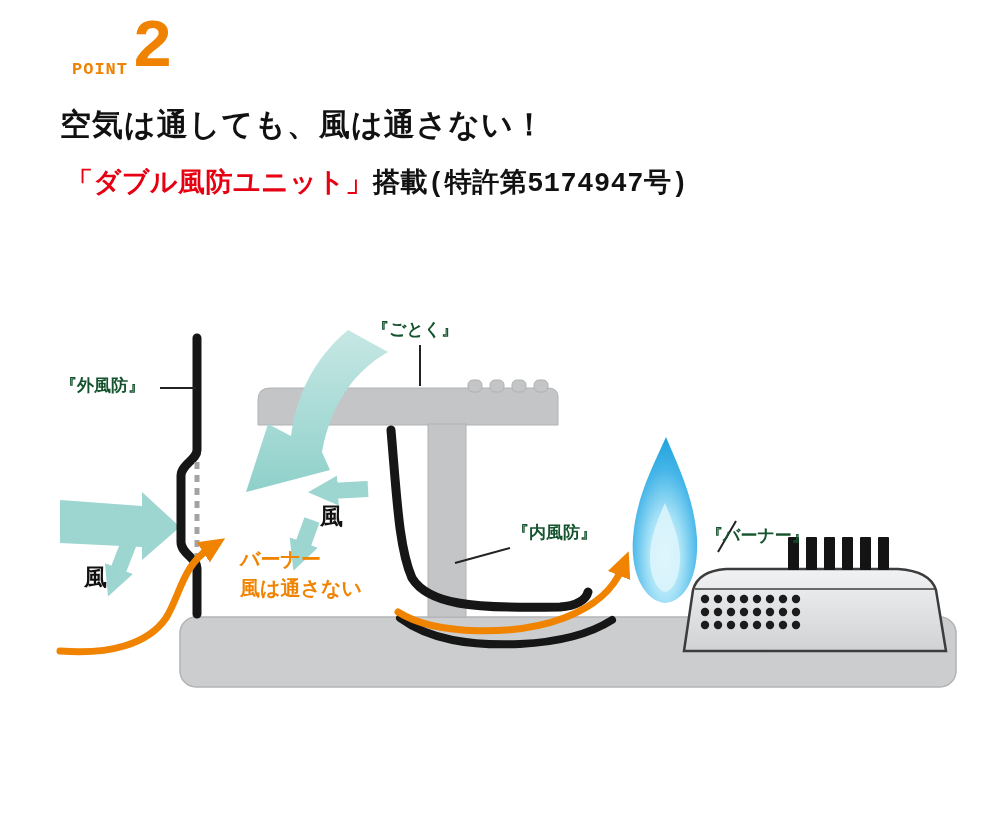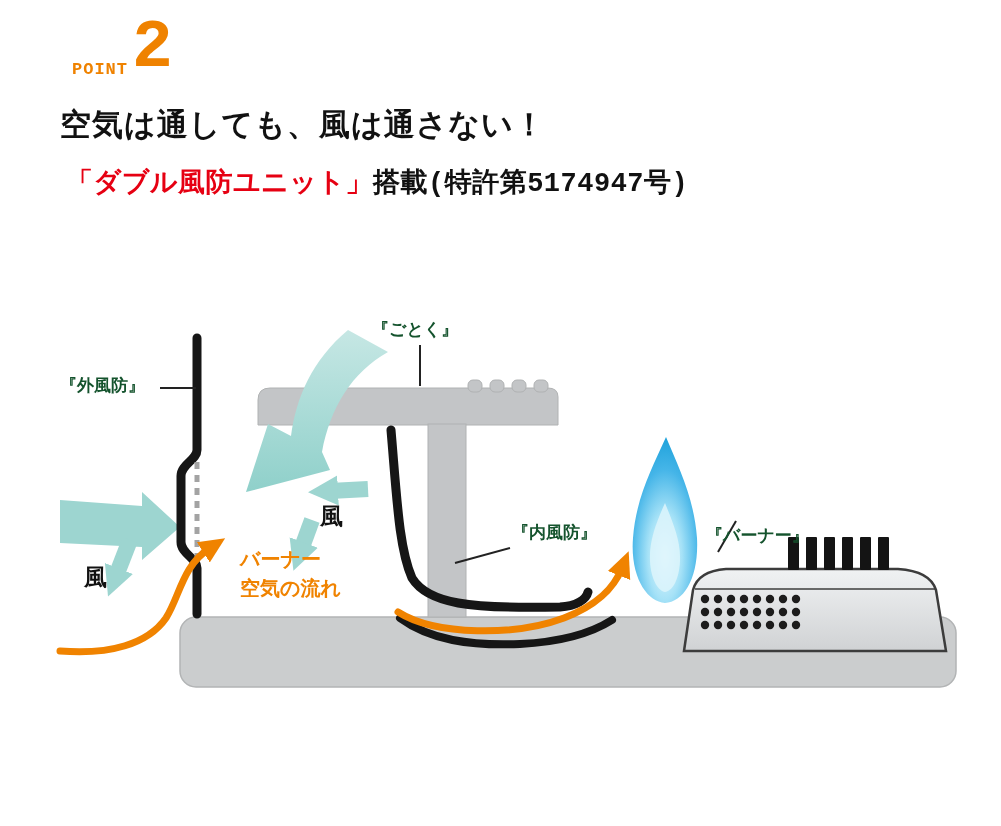--- a/index.html
+++ b/index.html
@@ -175,16 +175,16 @@
   <div class="abs dlabel" style="left:60px;top:374px;">『外風防』</div>
   <div class="abs dlabel" style="left:372px;top:318px;">『ごとく』</div>
   <div class="abs dlabel" style="left:512px;top:521px;text-align:center;">『内風防』</div>
   <div class="abs dlabel" style="left:706px;top:492px;margin-top:32px;">『バーナー』</div>
 
   <div class="abs wind" style="left:84px;top:562px;">風</div>
   <div class="abs wind" style="left:320px;top:501px;">風</div>
 
   <div class="abs airflow-caption">
     <div>バーナー</div>
-    <div>空気の流れ</div>
+    <div>風は通さない</div>
   </div>
 
 </div>
 
 </body></html>

